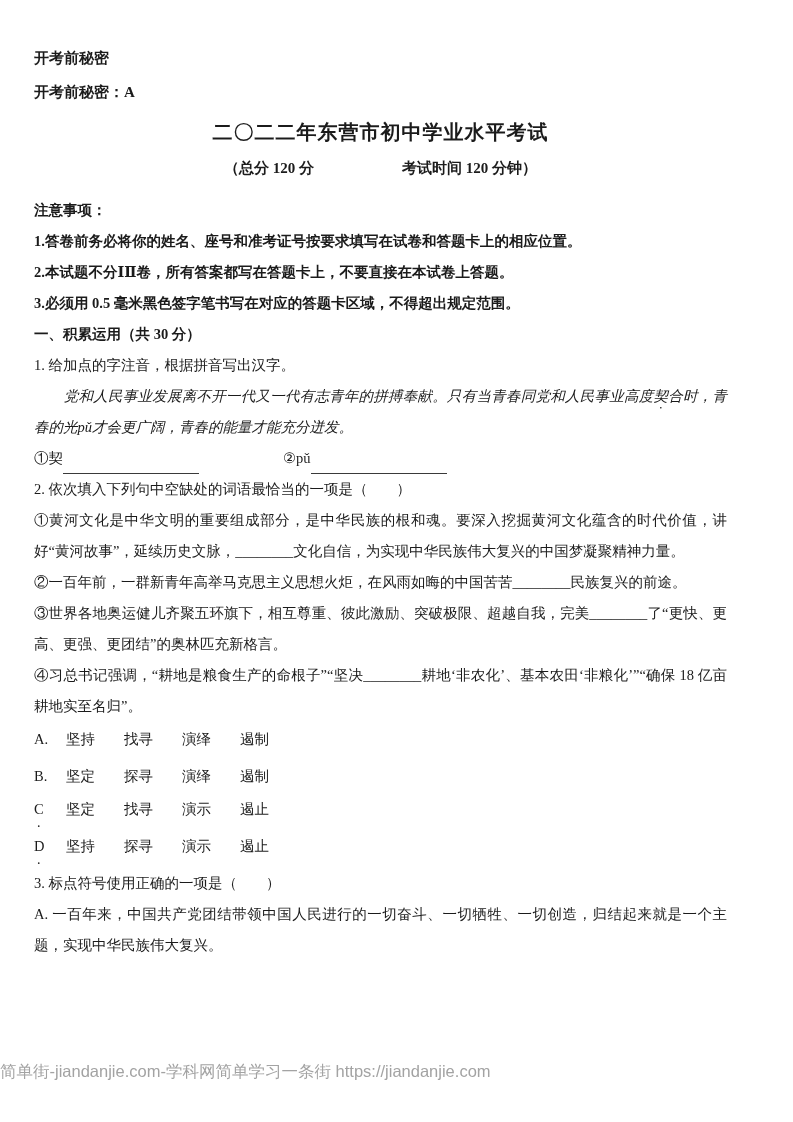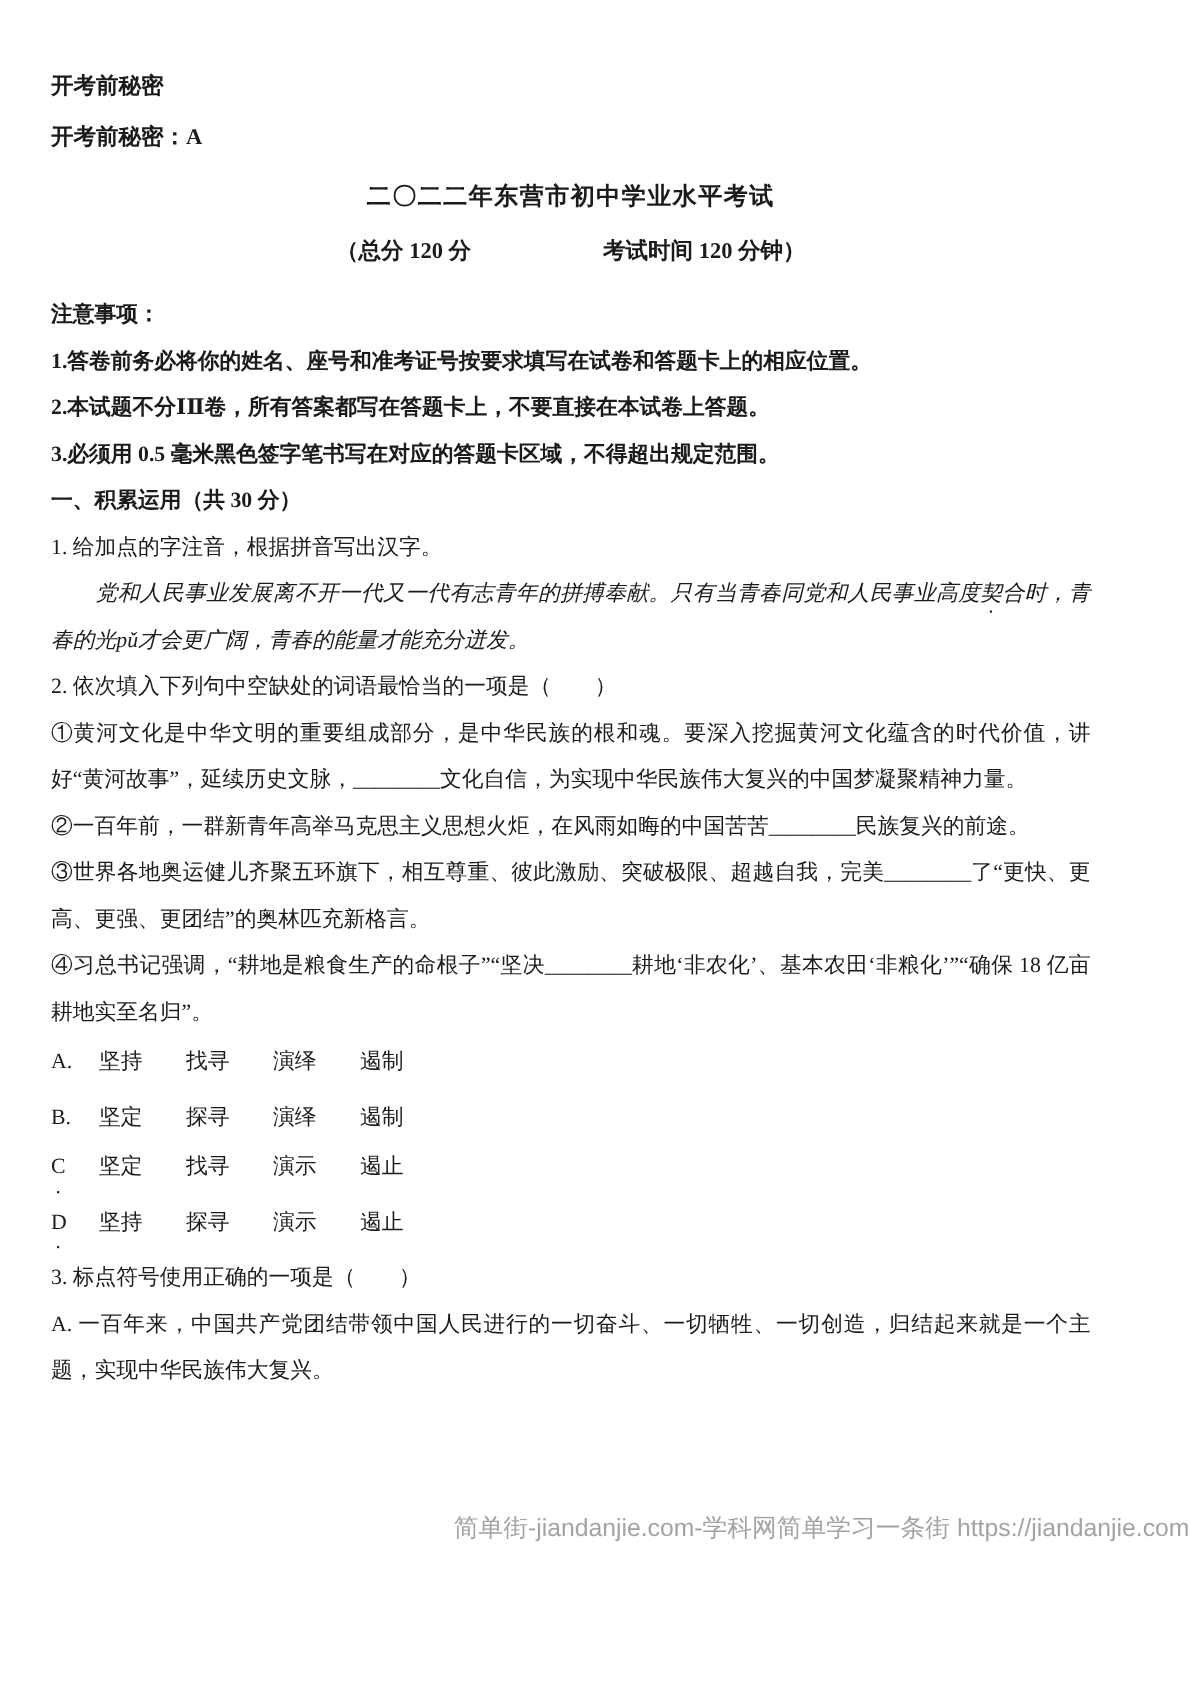--- a/index.html
+++ b/index.html
@@ -5,21 +5,21 @@
   * { margin:0; padding:0; box-sizing:border-box; }
   html,body { background:#ffffff; }
   .page {
     width:793px; height:1122px; margin:0 auto; background:#ffffff;
     font-family:"Liberation Serif","DejaVu Serif",serif;
     color:#1b1b1b; position:relative; overflow:hidden;
     padding:48px 66px 0 34px; font-size:14.5px;
   }
   .meta p { font-weight:bold; font-size:15px; line-height:20px; }
   .meta .paper-type { margin-top:14px; }
-  h1.title { text-align:center; font-size:16px; line-height:28px; margin-top:16px; font-weight:bold; letter-spacing:1px; }
+  h1.title { text-align:center; font-size:20px; line-height:28px; margin-top:16px; font-weight:bold; letter-spacing:1px; }
   h2.subject { text-align:center; font-size:20px; line-height:28px; margin-top:10px; font-weight:bold; letter-spacing:2px; }
   .score-line { display:flex; justify-content:center; gap:88px; font-weight:bold; font-size:15px; line-height:21px; margin-top:12px; }
   .docbody { margin-top:16px; line-height:31px; }
   .docbody p { margin:0; }
   .bold { font-weight:bold; }
   .just { text-align:justify; text-align-last:left; }
   .kai { font-style:italic; }
   .indent { text-indent:2.05em; }
   .emph {
     -webkit-text-emphasis:filled dot; -webkit-text-emphasis-position:under;
@@ -29,21 +29,21 @@
   .blank-item { display:inline-flex; align-items:flex-end; }
   .blank-line { display:inline-block; width:136px; border-bottom:1px solid #3a3a3a; height:22px; }
   .blank-item.second { margin-left:84px; }
   .opt-row { display:flex; margin-top:2px; }
   .opt-row.more-gap { margin-top:6px; }
   .opt-letter { width:32px; position:relative; }
   .low-dot { position:absolute; left:3px; top:13px; font-size:14px; color:#1b1b1b; }
   .opt-word { width:58px; }
   .q-gap { margin-top:6px !important; }
   .footer {
-    position:absolute; left:0; top:1008px; width:100%; text-align:right;
+    position:absolute; left:0; top:1060px; width:100%; text-align:left;
     font-family:"Liberation Sans","DejaVu Sans",sans-serif;
     font-size:16.5px; color:#a3a3a3; line-height:22px;
   }
 </style>
 </head>
 <body>
 
 <div class="page">
 
   <div class="meta">
@@ -64,20 +64,30 @@
     <p class="bold just">1.答卷前务必将你的姓名、座号和准考证号按要求填写在试卷和答题卡上的相应位置。</p>
     <p class="bold just">2.本试题不分ⅠⅡ卷，所有答案都写在答题卡上，不要直接在本试卷上答题。</p>
     <p class="bold just">3.必须用 0.5 毫米黑色签字笔书写在对应的答题卡区域，不得超出规定范围。</p>
 
     <p class="bold">一、积累运用（共 30 分）</p>
 
     <p>1. 给加点的字注音，根据拼音写出汉字。</p>
 
     <p class="kai indent just"><span>党和人民事业发展离不开一代又一代有志青年的拼搏奉献。只有当青春同党和人民事业高度</span><span class="emph">契</span><span>合时，青春的光pǔ才会更广阔，青春的能量才能充分迸发。</span></p>
 
+    <p class="blanks-row">
+      <span class="blank-item">
+          <span>①契</span>
+          <span class="blank-line"></span>
+        </span>
+      <span class="blank-item second">
+          <span>②pǔ</span>
+          <span class="blank-line"></span>
+        </span>
+    </p>
 
     <p>2. 依次填入下列句中空缺处的词语最恰当的一项是（　　）</p>
     <p class="just">①黄河文化是中华文明的重要组成部分，是中华民族的根和魂。要深入挖掘黄河文化蕴含的时代价值，讲好“黄河故事”，延续历史文脉，________文化自信，为实现中华民族伟大复兴的中国梦凝聚精神力量。</p>
     <p class="just">②一百年前，一群新青年高举马克思主义思想火炬，在风雨如晦的中国苦苦________民族复兴的前途。</p>
     <p class="just">③世界各地奥运健儿齐聚五环旗下，相互尊重、彼此激励、突破极限、超越自我，完美________了“更快、更高、更强、更团结”的奥林匹充新格言。</p>
     <p class="just">④习总书记强调，“耕地是粮食生产的命根子”“坚决________耕地‘非农化’、基本农田‘非粮化’”“确保 18 亿亩耕地实至名归”。</p>
 
     <div class="opt-row">
       <span class="opt-letter">A.</span>
       <span class="opt-word">坚持</span>

